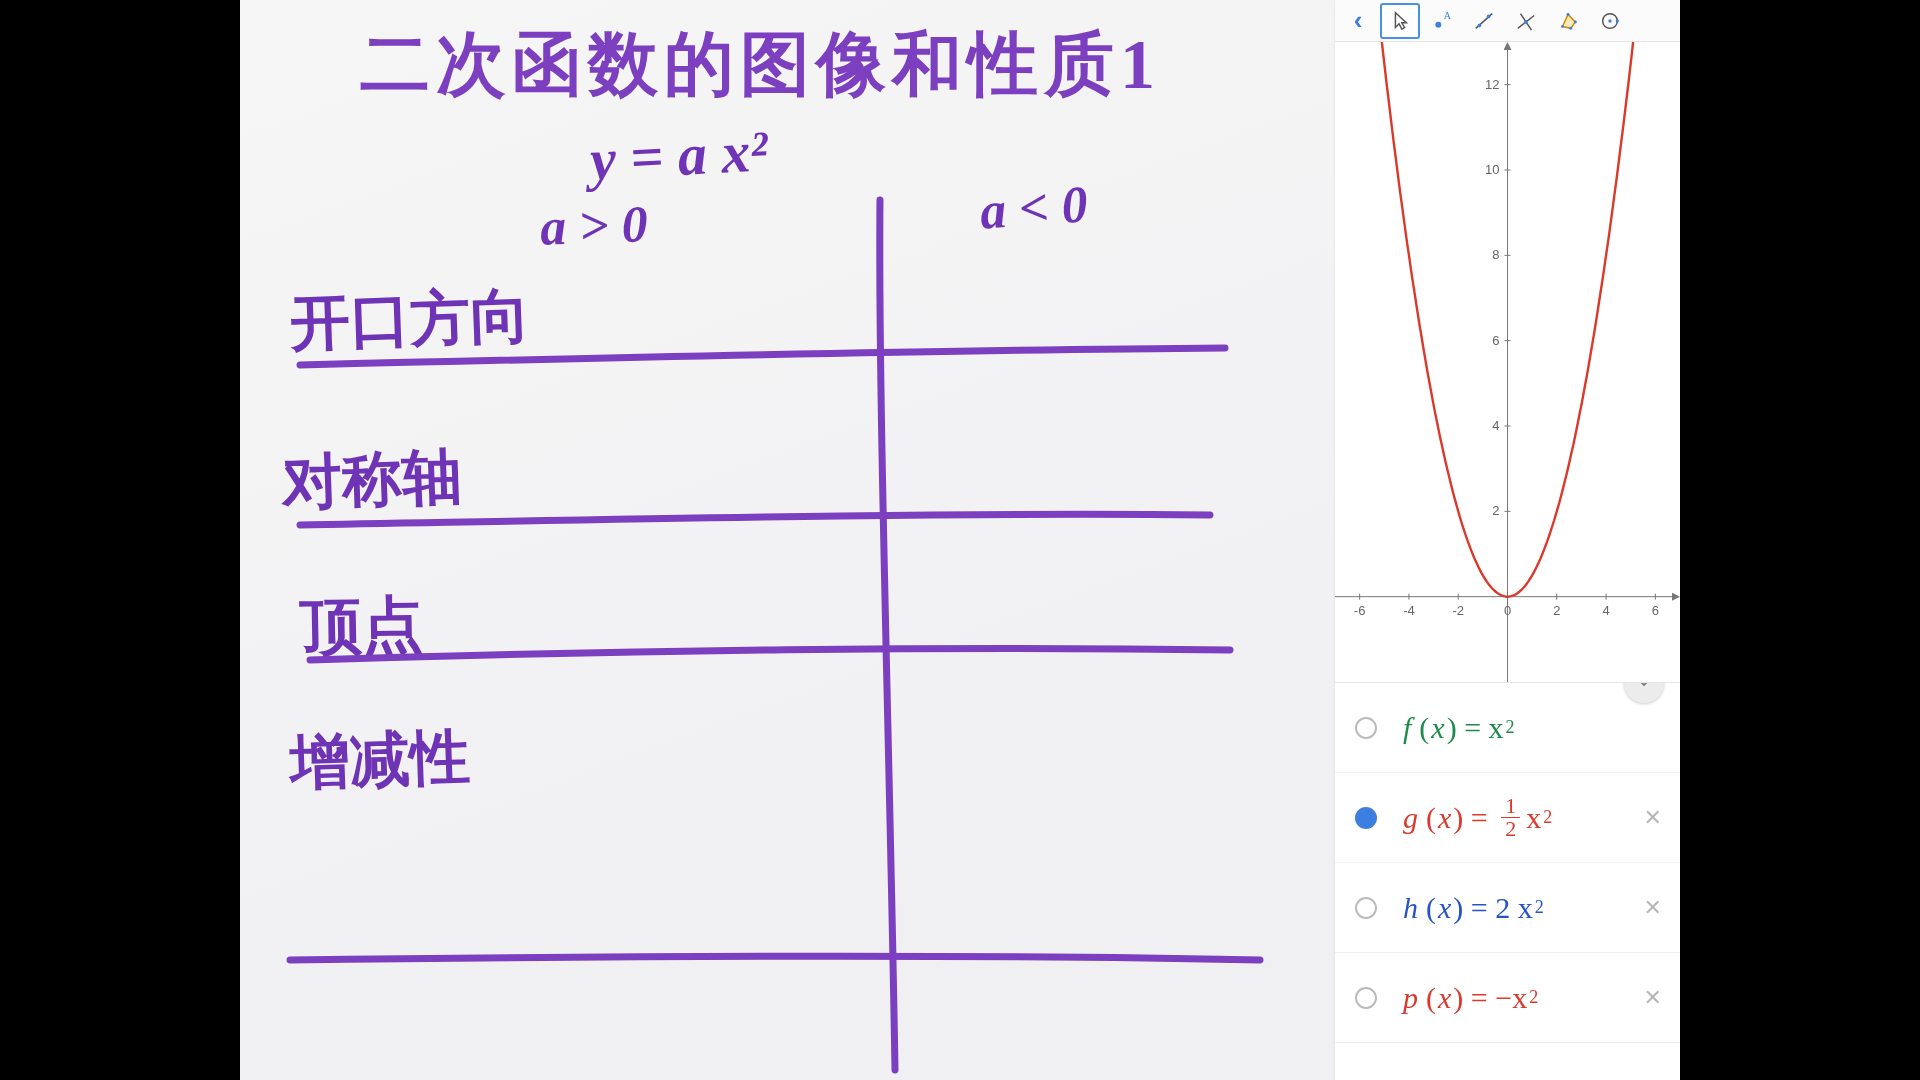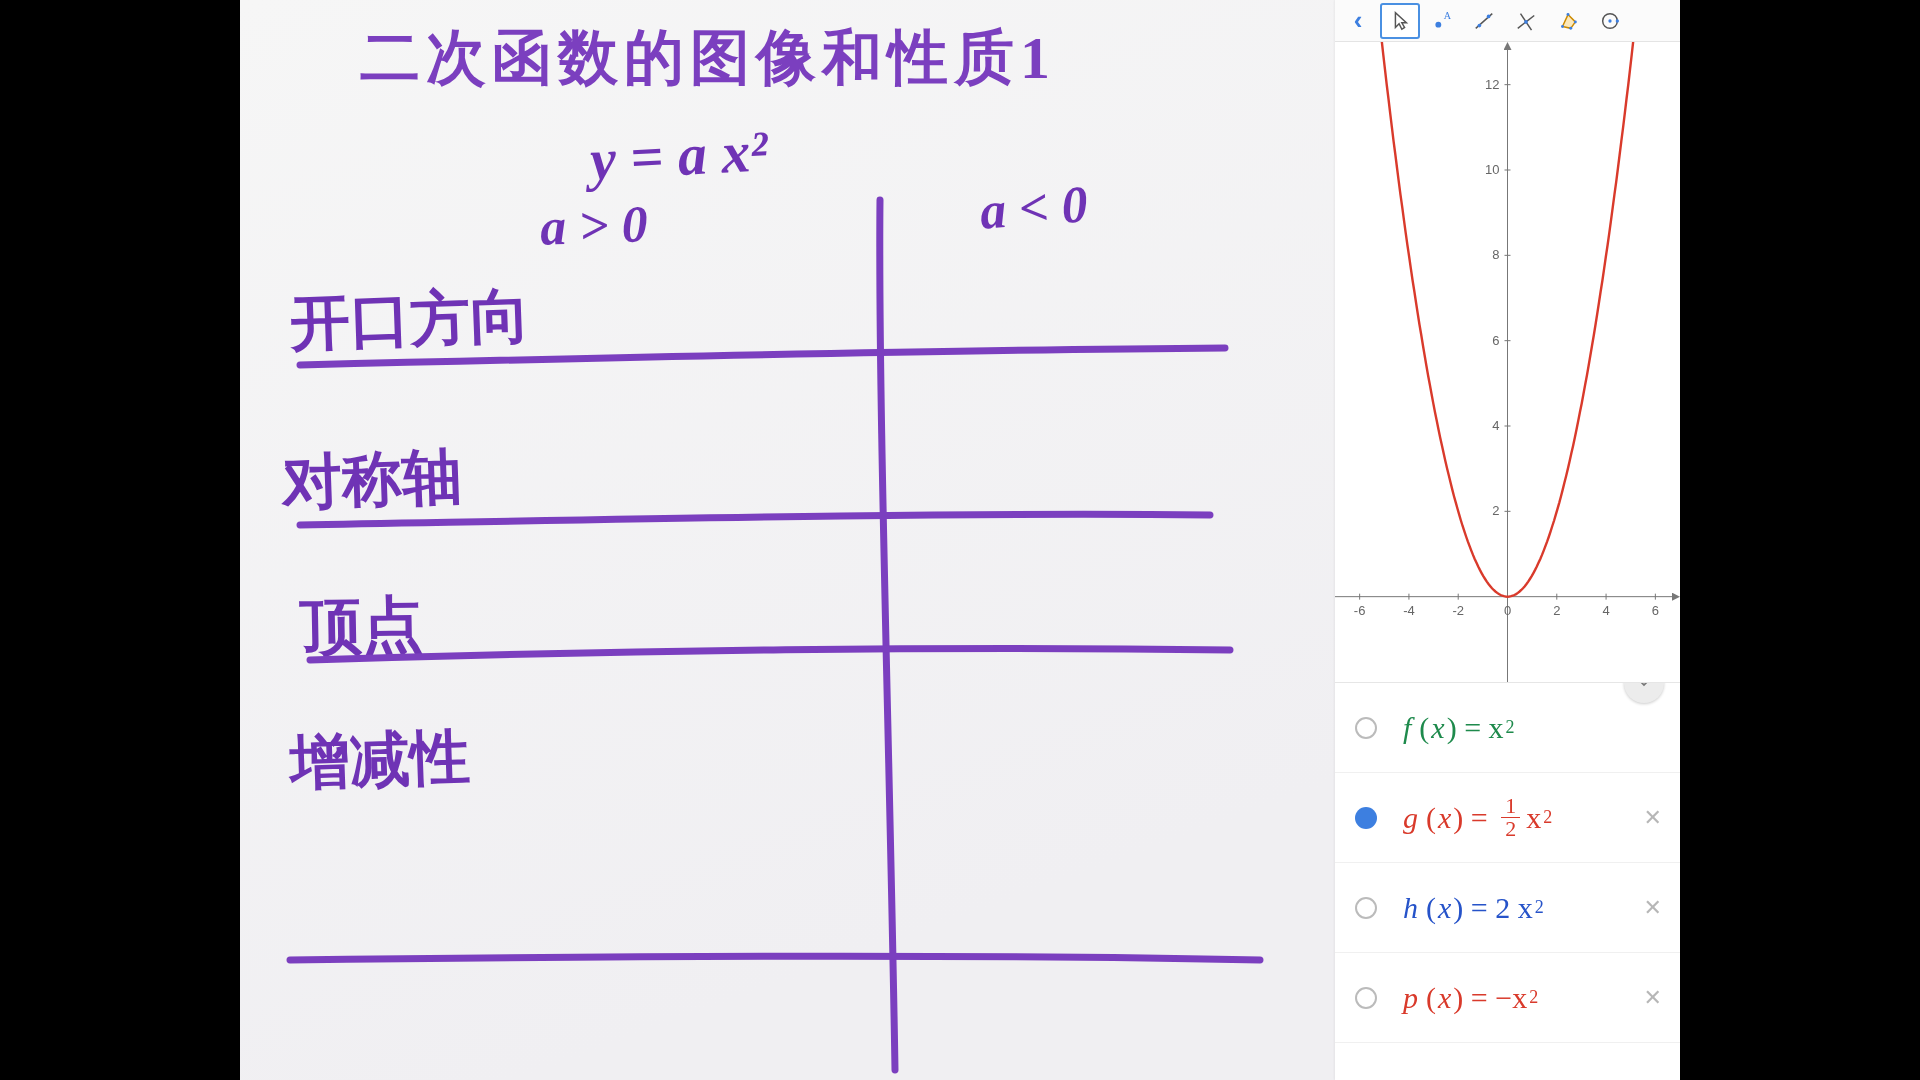--- a/index.html
+++ b/index.html
@@ -8,21 +8,21 @@
 
   
   .content { position: absolute; left: 240px; top: 0; width: 1440px; height: 1080px; background: #fafafa; }
 
   
   .whiteboard {
     position: absolute; left: 0; top: 0; width: 1095px; height: 1080px;
     background: linear-gradient(160deg, #f6f6f6 0%, #f0eff2 80%);
   }
   .hand { font-family: "Comic Sans MS", "Segoe Script", "Brush Script MT", cursive; color: #6f33b5; }
-  .title  { position:absolute; left:120px; top:18px;  font-size:60px; font-weight:bold; letter-spacing:6px; color:#7b3fbf; }
+  .title  { position:absolute; left:120px; top:18px;  font-size:70px; font-weight:bold; letter-spacing:6px; color:#7b3fbf; }
   .eqn    { position:absolute; left:350px; top:122px; font-size:58px; font-style:italic; font-weight:bold; transform:rotate(-3deg); }
   .a-pos  { position:absolute; left:300px; top:196px; font-size:52px; font-style:italic; font-weight:bold; transform:rotate(-2deg); }
   .a-neg  { position:absolute; left:740px; top:178px; font-size:52px; font-style:italic; font-weight:bold; transform:rotate(-4deg); }
   .row1   { position:absolute; left:50px;  top:280px; font-size:60px; font-weight:bold; transform:rotate(-2deg); }
   .row2   { position:absolute; left:42px;  top:440px; font-size:60px; font-weight:bold; transform:rotate(-2deg); }
   .row3   { position:absolute; left:60px;  top:584px; font-size:62px; font-weight:bold; transform:rotate(-1deg); }
   .row4   { position:absolute; left:50px;  top:720px; font-size:60px; font-weight:bold; transform:rotate(-2deg); }
 
   
   .ggb { position:absolute; right:0; top:0; width:345px; height:1080px; background:#fff; box-shadow:-1px 0 2px rgba(0,0,0,.05); }

